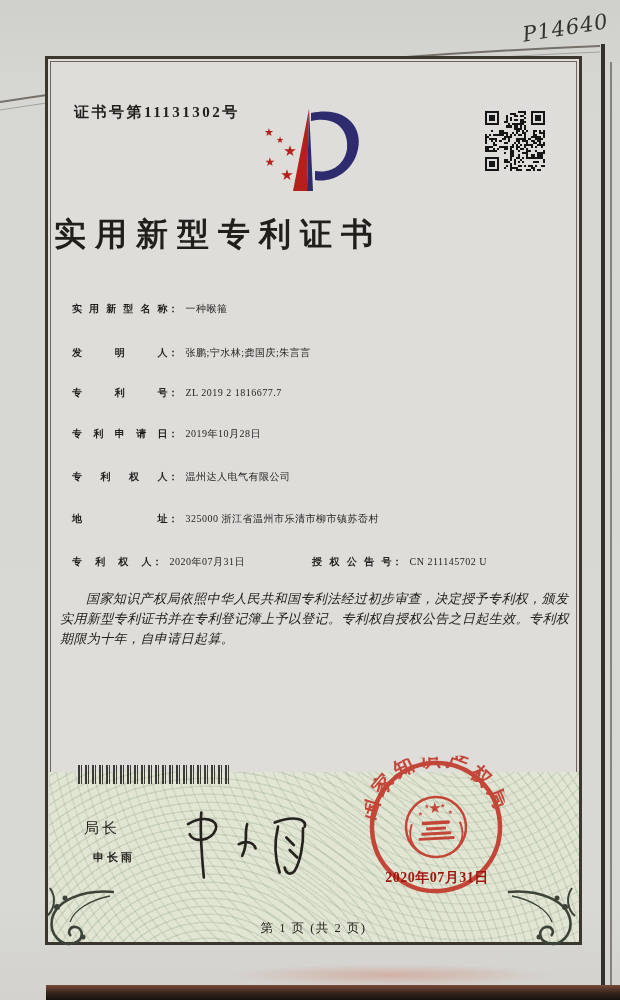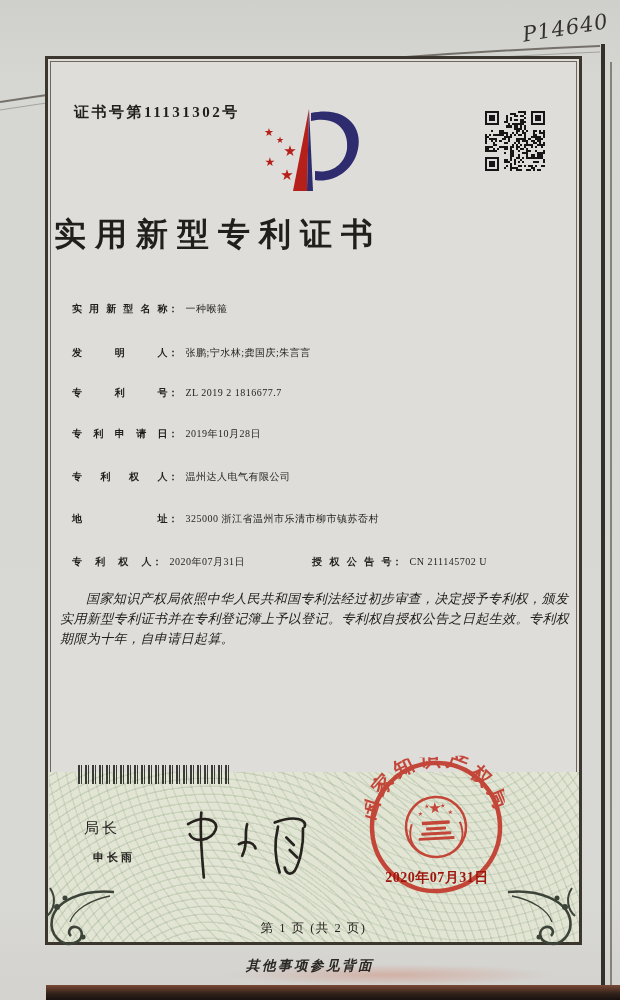--- a/index.html
+++ b/index.html
@@ -481,15 +481,14 @@
   </svg>
   <svg class="abs orn orn-right" viewBox="0 0 74 70" xmlns="http://www.w3.org/2000/svg" fill="none" stroke="#3c4338">
     <path d="M72,8 C40,5 14,17 10,35 C7,51 20,63 32,59 C42,56 42,45 34,43 C28,42 25,48 29,52" stroke-width="2.6"></path>
     <path d="M68,12 C48,16 32,26 28,38" stroke-width="1.4"></path>
     <path d="M8,4 C15,14 12,26 5,32" stroke-width="2"></path>
     <circle cx="15" cy="23" r="3" fill="#3c4338" stroke="none"></circle>
     <circle cx="23" cy="14" r="2.5" fill="#3c4338" stroke="none"></circle>
     <circle cx="41" cy="53" r="2.5" fill="#3c4338" stroke="none"></circle>
   </svg>
 
-  <div class="abs back-note">其他事项参见背面</div>
 
 </div>
 
 </body></html>

